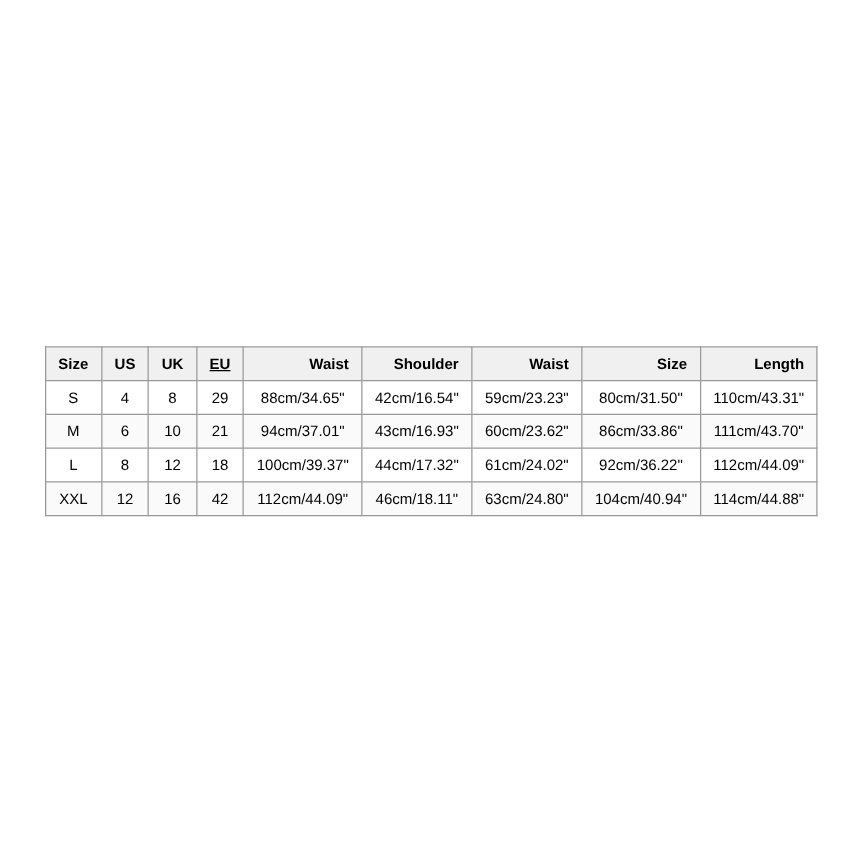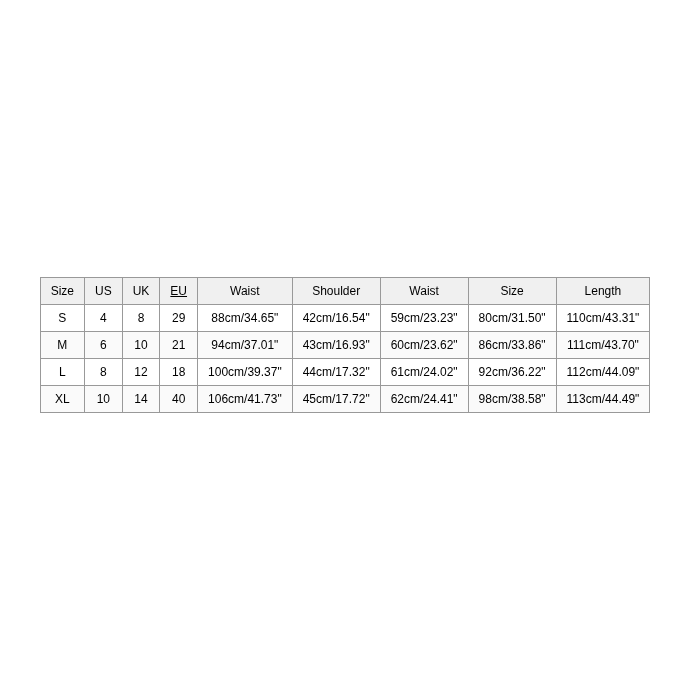--- a/index.html
+++ b/index.html
@@ -33,21 +33,22 @@
       padding: 6px 10px;
       text-align: center;
       white-space: nowrap;
     }
 
     table thead tr {
       background-color: #f0f0f0;
     }
 
     table thead th {
-      font-weight: normal;
+      font-weight: bold;
+      text-align: right;
     }
 
     table tbody tr:nth-child(even) {
       background-color: #fafafa;
     }
 
     table tbody tr:nth-child(odd) {
       background-color: #ffffff;
     }
 
@@ -101,25 +102,25 @@
           <td>8</td>
           <td>12</td>
           <td>18</td>
           <td>100cm/39.37"</td>
           <td>44cm/17.32"</td>
           <td>61cm/24.02"</td>
           <td>92cm/36.22"</td>
           <td>112cm/44.09"</td>
         </tr>
         <tr>
-          <td>XL</td>
-          <td>10</td>
-          <td>14</td>
-          <td>40</td>
-          <td>106cm/41.73"</td>
-          <td>45cm/17.72"</td>
-          <td>62cm/24.41"</td>
-          <td>98cm/38.58"</td>
-          <td>113cm/44.49"</td>
+          <td>XXL</td>
+          <td>12</td>
+          <td>16</td>
+          <td>42</td>
+          <td>112cm/44.09"</td>
+          <td>46cm/18.11"</td>
+          <td>63cm/24.80"</td>
+          <td>104cm/40.94"</td>
+          <td>114cm/44.88"</td>
         </tr>
       </tbody>
   </table>
 </div>
 
 </body></html>

